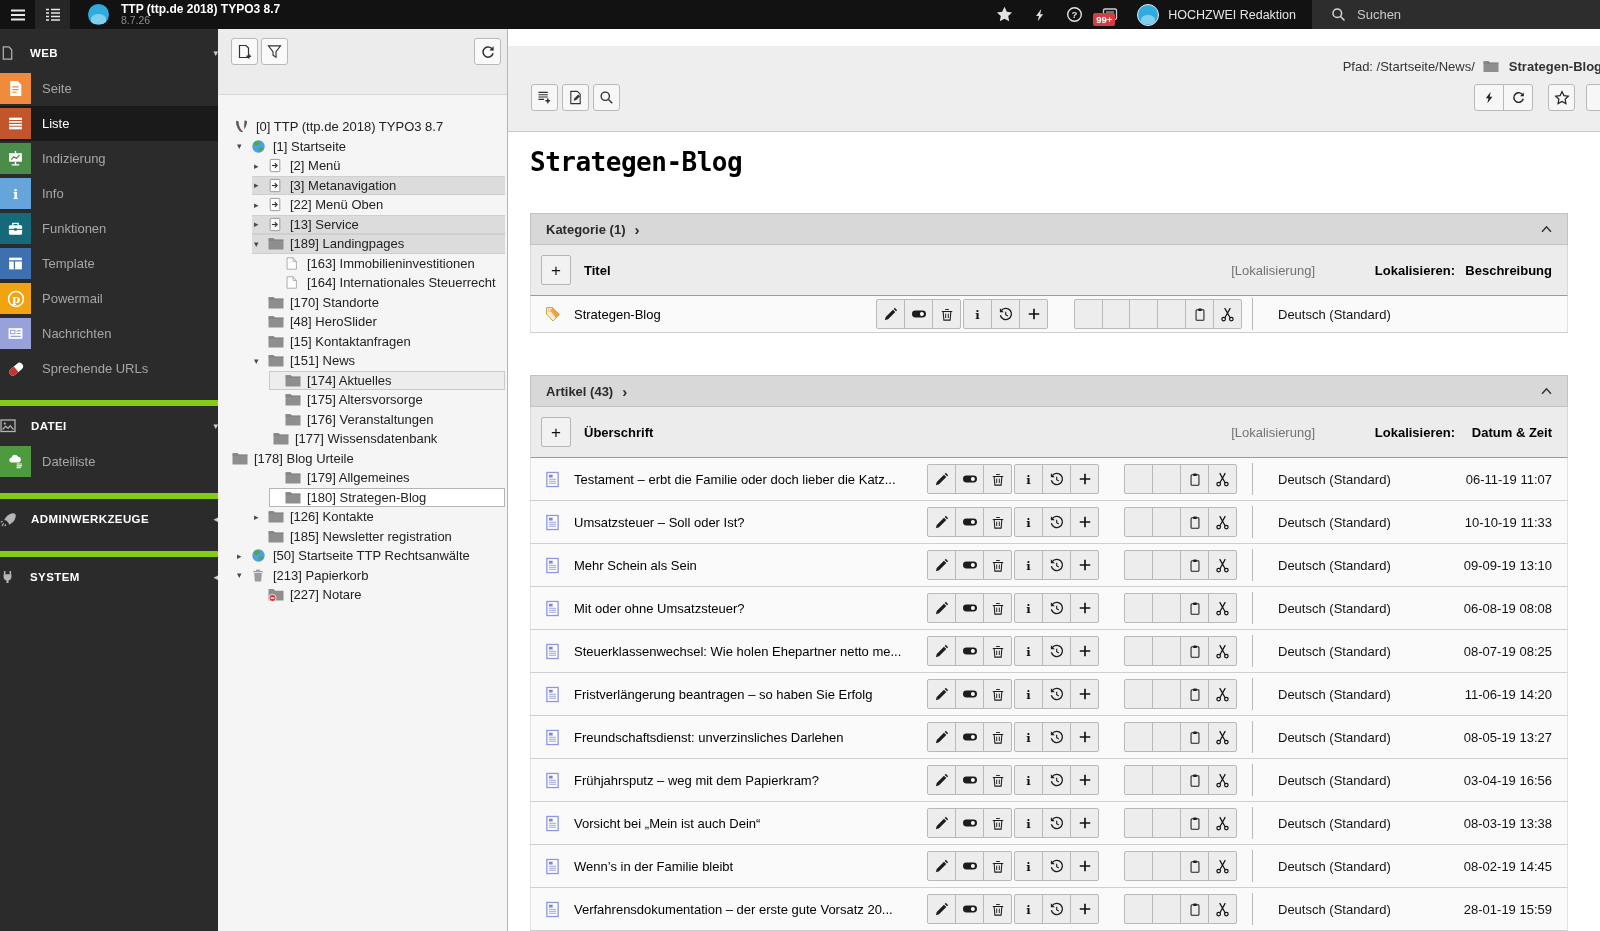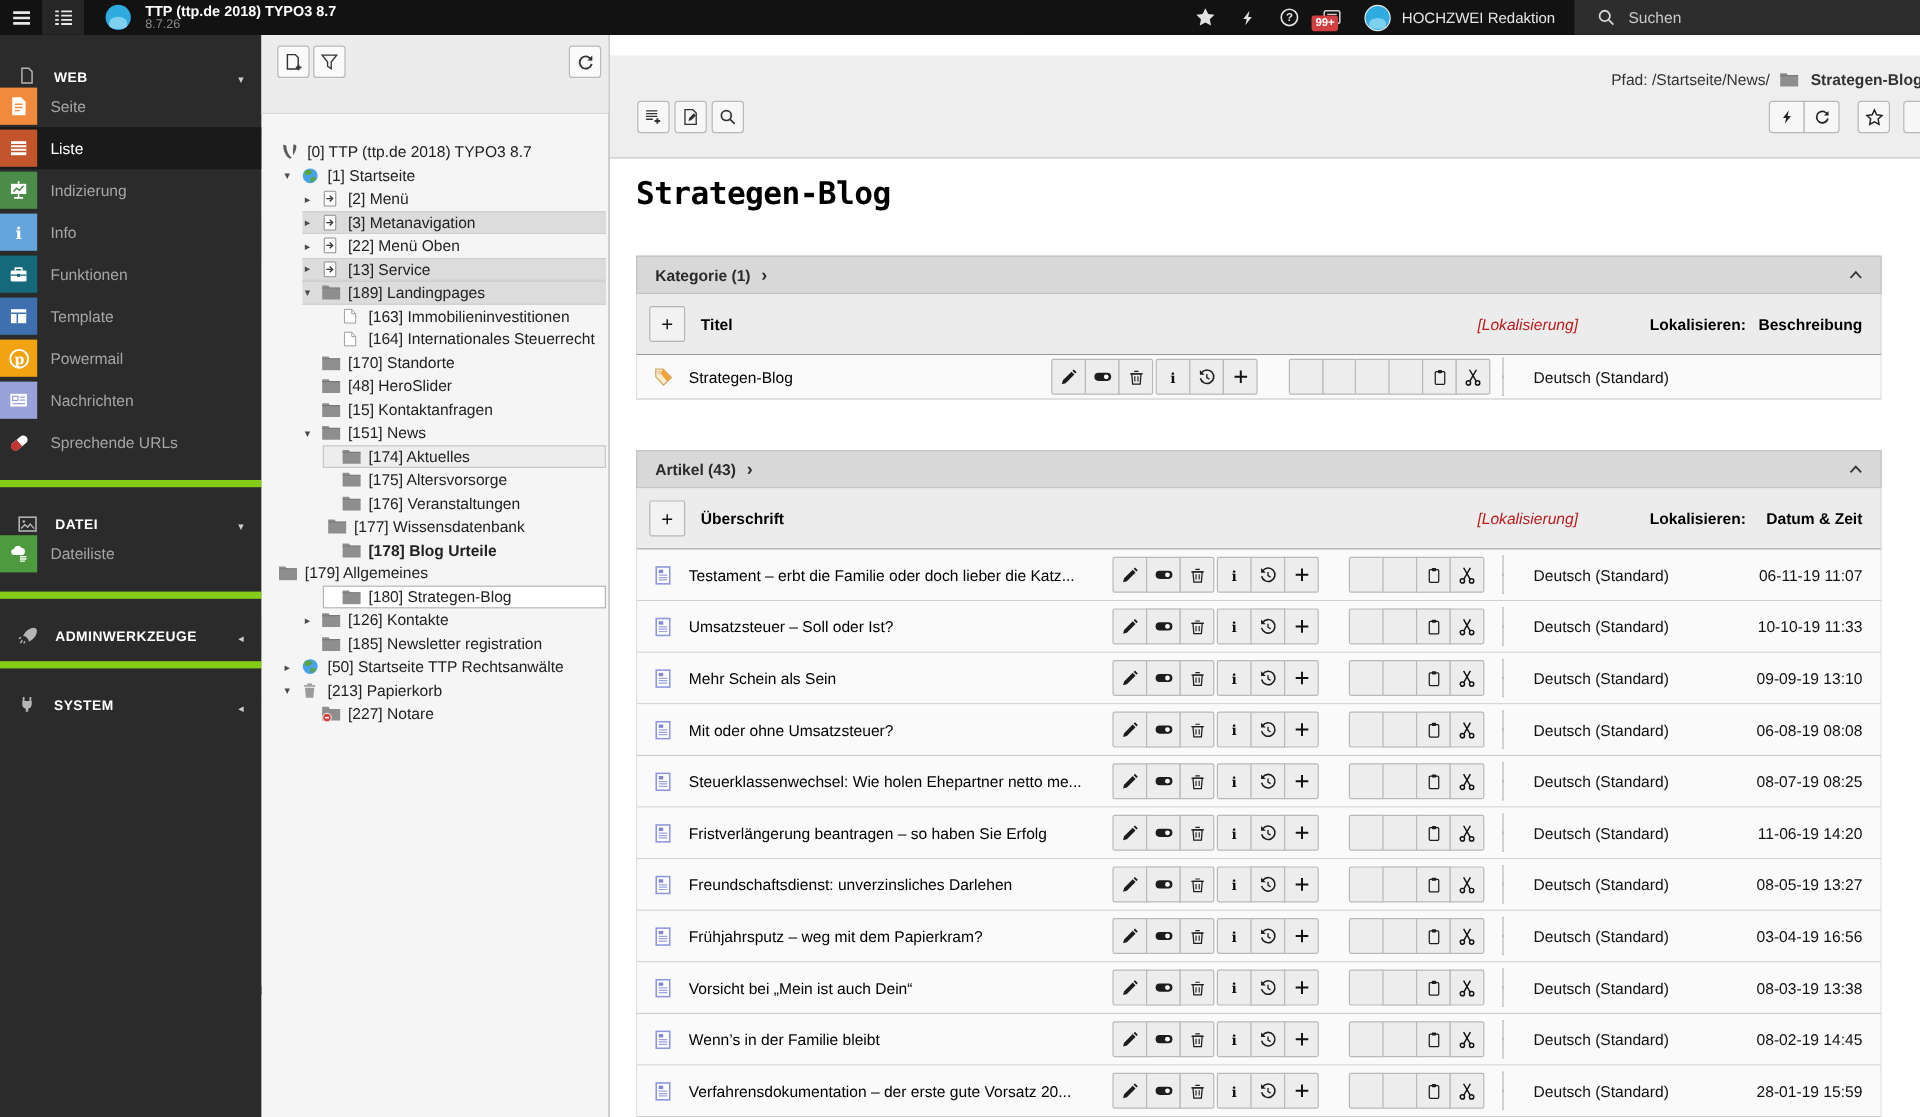--- a/index.html
+++ b/index.html
@@ -18,21 +18,21 @@
 .tb-badge{position:relative}
 .tb-badge .bdg{position:absolute;left:1px;top:13px;background:#d23f41;color:#fff;font-size:9.5px;font-weight:bold;height:13px;line-height:13px;padding:0 3px;border-radius:2px}
 .tb-avatar{width:22px;height:22px;border-radius:50%;background:#2fabdf;border:1.5px solid #e9e9e9;margin-left:10px;position:relative;overflow:hidden}
 .tb-avatar i{position:absolute;left:3px;top:10px;width:14px;height:9px;background:#7fd0ef;border-radius:50% 50% 0 0}
 .tb-user{font-size:12.5px;color:#e6e6e6;margin:0 16px 0 9px;white-space:nowrap}
 .tb-search{width:288px;height:29px;background:#2d2d2d;display:flex;align-items:center;gap:11px;padding-left:19px;color:#c9c9c9;font-size:13px}
 
 .sidebar{position:fixed;left:0;top:29px;width:218px;height:902px;background:#2b2b2b;padding-top:6px}
 .sb-sec{padding-bottom:8px}
 .sb-sec+.sb-sec{border-top:6px solid #84cc16;margin-top:6px;padding-top:2px}
-.sb-header{height:36px;display:flex;align-items:flex-end;padding:0 15px;color:#fff;cursor:pointer}
+.sb-header{height:36px;display:flex;align-items:center;padding:0 0;color:#fff;cursor:pointer}
 .sb-header .hlabel{flex:1;margin-left:15px;font-size:11.5px;font-weight:bold;letter-spacing:.4px}
 .sb-header .hcaret{font-size:9px;color:#cfcfcf}
 .sb-item{height:35px;display:flex;align-items:center;color:#a6a6a6;font-size:13px;cursor:pointer}
 .sb-item.active{background:#1a1a1a;color:#fff}
 .sb-item .ico{width:31px;height:31px;min-width:31px;display:flex;align-items:center;justify-content:center}
 .sb-item .lbl{margin-left:11px;white-space:nowrap}
 
 .treepanel{position:fixed;left:218px;top:29px;width:290px;height:902px;background:#f5f5f5;border-right:1px solid #b5b5b5}
 .tree-toolbar{height:66px;background:#ececec;border-bottom:1px solid #d8d8d8;position:relative}
 .tt-btn{position:absolute;top:9px;width:27px;height:27px;background:#fafafa;border:1px solid #b9b9b9;border-radius:3px;display:flex;align-items:center;justify-content:center;cursor:pointer}
@@ -60,21 +60,21 @@
 h1{font-family:"DejaVu Sans Mono",monospace;font-size:26px;letter-spacing:-.5px;color:#000;margin-top:15px}
 .table{width:1038px}
 .t0{margin-top:36px}
 .t1{margin-top:42px}
 .sec-head{height:32px;background:#d8d8d8;border:1px solid #c2c2c2;display:flex;align-items:center;padding:0 15px;font-size:13px;font-weight:bold;color:#2a2a2a;position:relative;cursor:pointer}
 .sh-arrow{margin-left:9px;font-size:15px;font-weight:bold;line-height:1}
 .sh-collapse{position:absolute;right:15px;top:11px}
 .col-head{height:51px;background:#ececec;border-bottom:1px solid #9a9a9a;border-left:1px solid #d9d9d9;border-right:1px solid #d9d9d9;position:relative;display:flex;align-items:center;font-size:13px}
 .plus-btn{margin-left:10px;width:30px;height:30px;border:1px solid #b5b5b5;background:#f2f2f2;border-radius:2px;font-size:17px;line-height:1;display:flex;align-items:center;justify-content:center;cursor:pointer;color:#111}
 .col-title{margin-left:13px;font-weight:bold}
-.loc-bracket{position:absolute;right:252px;font-style:italic;color:#b91c1c}
+.loc-bracket{position:absolute;right:252px;color:#737373}
 .localize{position:absolute;right:112px;font-weight:bold}
 .last-col{position:absolute;right:15px;font-weight:bold}
 .rec-row{background:#fafafa;border-bottom:1px solid #cfcfcf;border-left:1px solid #e2e2e2;border-right:1px solid #e2e2e2;position:relative;display:flex;align-items:center;font-size:13px}
 .t0 .rec-row{height:37px}
 .t1 .rec-row{height:43px}
 .row-ico{position:absolute;left:14px;display:flex}
 .row-title{position:absolute;left:43px;color:#000;white-space:nowrap;cursor:pointer}
 .grp{position:absolute;display:flex}
 .b{width:29px;height:30px;background:#ededed;border:1px solid #b9b9b9;display:flex;align-items:center;justify-content:center;margin-left:-1px;cursor:pointer}
 .b.blank{cursor:default}
@@ -502,32 +502,32 @@
         <span class="hl" style="left:51px"></span>
         <span class="tw"></span>
         <span class="ti">
           <svg width="16" height="13" viewBox="0 0 16 13">
             <path d="M.5 1h5.2l1.4 1.8h8.4V12.5H.5z" fill="#8e8e8e"></path>
             <path d="M.5 3h15" stroke="#7a7a7a" stroke-width=".9"></path>
           </svg>
         </span>
         <span class="tl">[177] Wissensdatenbank</span>
       </div>
-      <div class="tn" style="padding-left: 53px; font-weight: bold;">
+      <div class="tn" style="">
         <span class="hl" style="left:51px"></span>
         <span class="tw"></span>
         <span class="ti">
           <svg width="16" height="13" viewBox="0 0 16 13">
             <path d="M.5 1h5.2l1.4 1.8h8.4V12.5H.5z" fill="#8e8e8e"></path>
             <path d="M.5 3h15" stroke="#7a7a7a" stroke-width=".9"></path>
           </svg>
         </span>
         <span class="tl">[178] Blog Urteile</span>
       </div>
-      <div class="tn" style="">
+      <div class="tn" style="padding-left: 53px;">
         <span class="hl" style="left:51px"></span>
         <span class="tw"></span>
         <span class="ti">
           <svg width="16" height="13" viewBox="0 0 16 13">
             <path d="M.5 1h5.2l1.4 1.8h8.4V12.5H.5z" fill="#8e8e8e"></path>
             <path d="M.5 3h15" stroke="#7a7a7a" stroke-width=".9"></path>
           </svg>
         </span>
         <span class="tl">[179] Allgemeines</span>
       </div>

